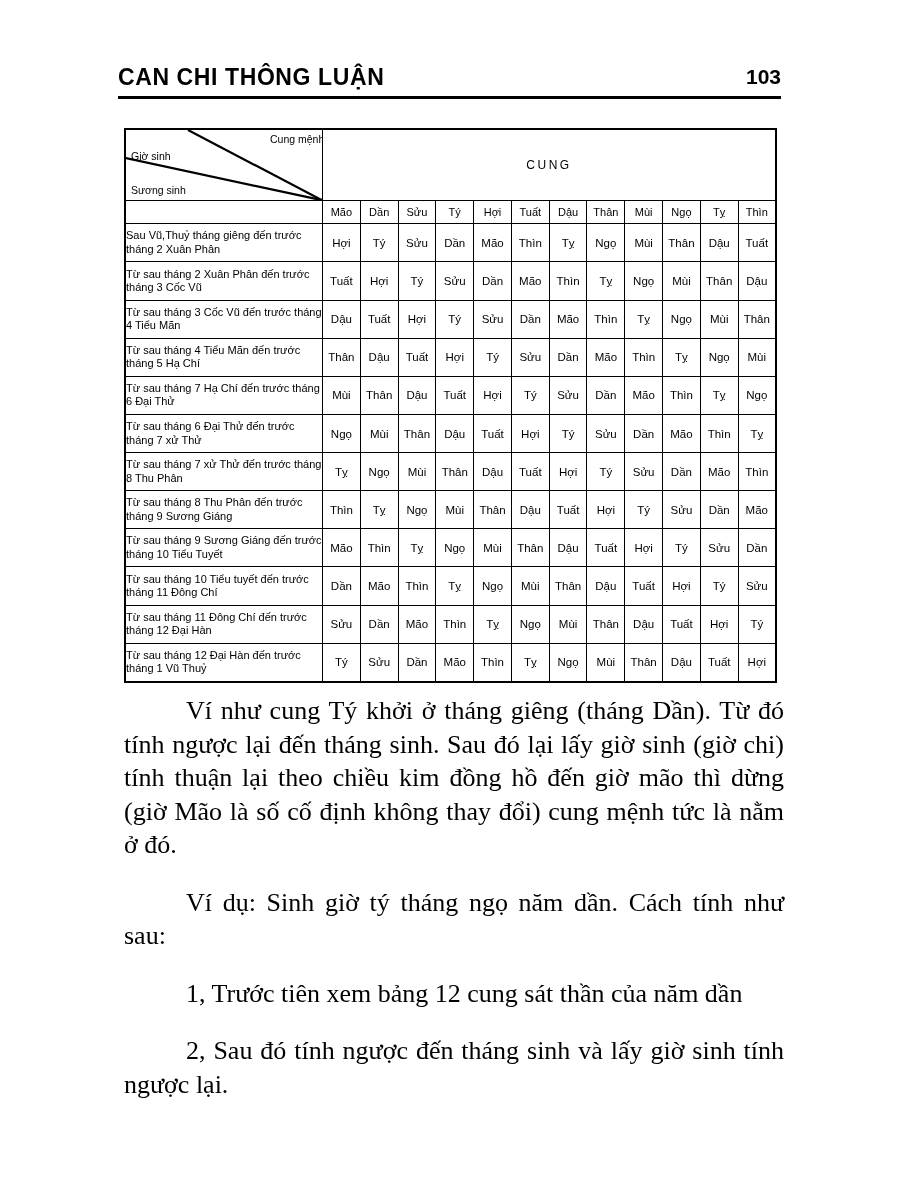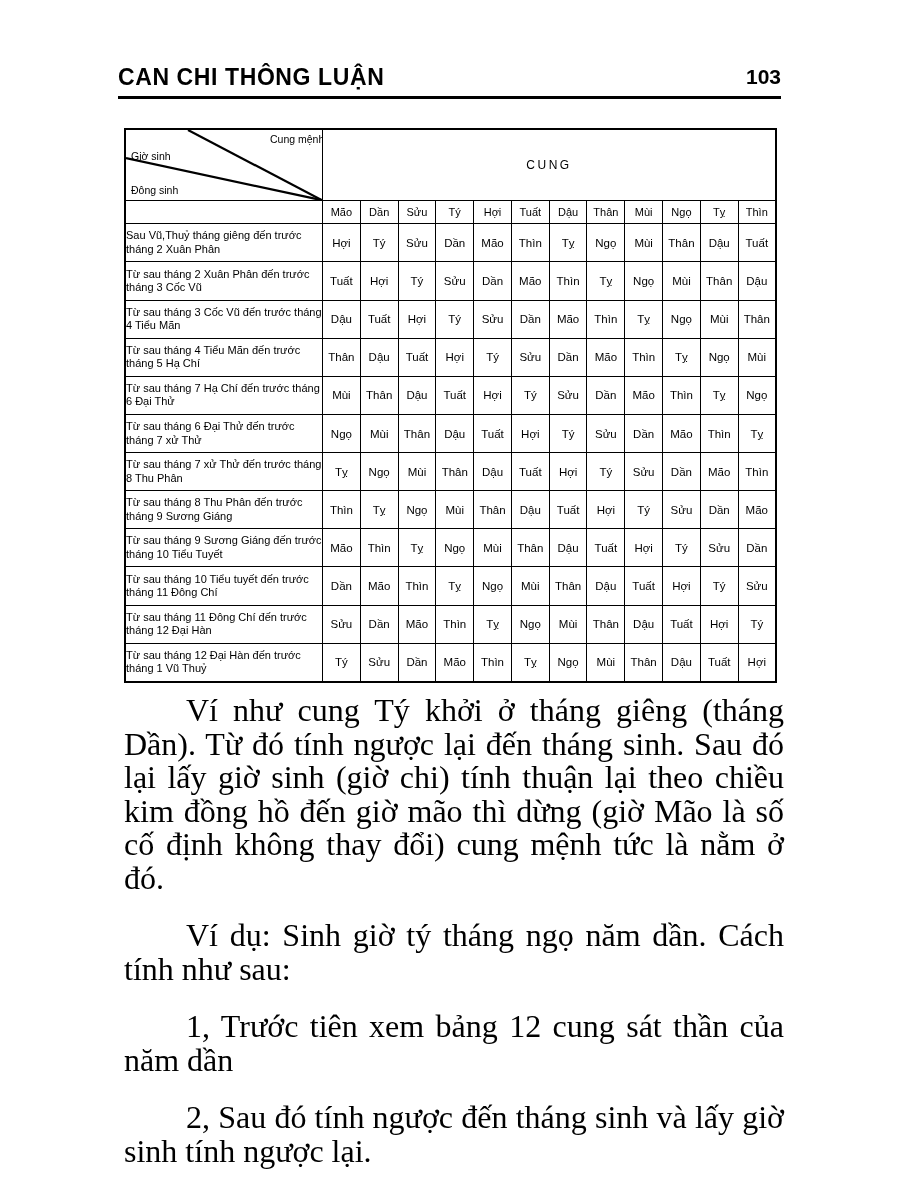--- a/index.html
+++ b/index.html
@@ -141,21 +141,21 @@
   }
   tr.datarow td { height: 37px; }
 
   
   .body-text {
     position: absolute;
     left: 124px;
     top: 694px;
     width: 660px;
     font-family: "Liberation Serif", serif;
-    font-size: 32px;
+    font-size: 26px;
     line-height: 33.5px;
     text-align: justify;
   }
   .body-text p {
     margin: 0 0 24px 0;
     text-indent: 62px;
   }
   .body-text p.last {
     margin-bottom: 0;
   }
@@ -175,21 +175,21 @@
     <table class="cung-table">
       <tbody>
         <tr>
           <td class="corner">
             <svg class="diag-svg" viewBox="0 0 196 70" preserveAspectRatio="none">
               <line x1="62" y1="0" x2="196" y2="70" stroke="#000" stroke-width="2.2"></line>
               <line x1="0" y1="28" x2="196" y2="70" stroke="#000" stroke-width="2.2"></line>
             </svg>
             <span class="lbl lbl-cungmenh">Cung mệnh</span>
             <span class="lbl lbl-giosinh">Giờ sinh</span>
-            <span class="lbl lbl-thangsinh">Đông sinh</span>
+            <span class="lbl lbl-thangsinh">Sương sinh</span>
           </td>
           <td class="cung-head" colspan="12">CUNG</td>
         </tr>
         <tr class="colhead">
           <td class="rowlabel-head"></td>
           <td>Mão</td>
           <td>Dần</td>
           <td>Sửu</td>
           <td>Tý</td>
           <td>Hợi</td>

